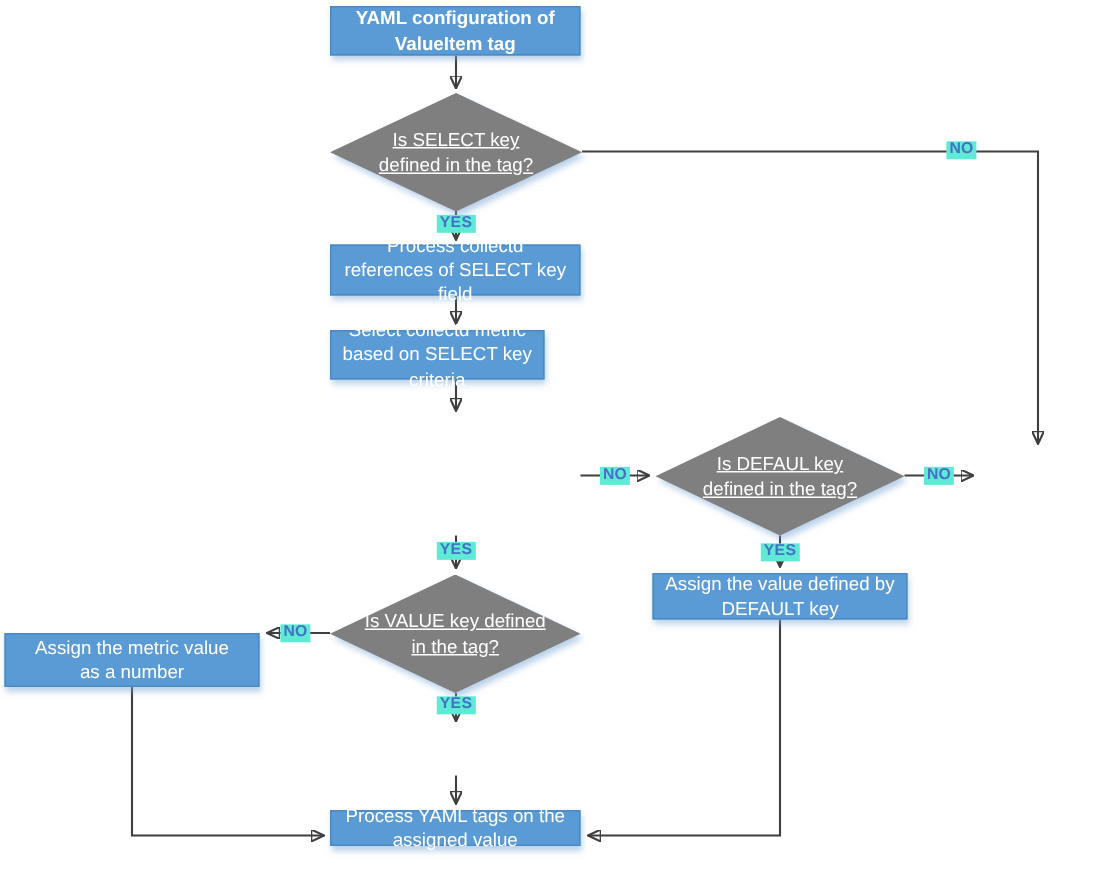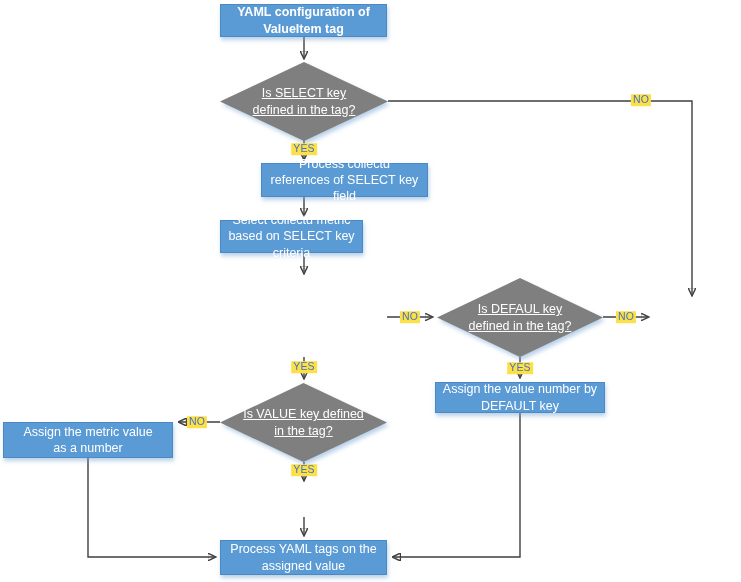--- a/index.html
+++ b/index.html
@@ -52,24 +52,24 @@
     clip-path:polygon(50% 0,100% 50%,50% 100%,0 50%);
     display:flex;align-items:center;justify-content:center;
     text-align:center;
     color:var(--node-text);
     font-size:12.5px;line-height:1.3;
   }
   .diamond span{display:block;width:126px;text-decoration:underline;}
   .edge-label{
     position:absolute;z-index:3;
     transform:translate(-50%,-50%);
-    background:#fde047;
+    background:#5eead4;
     color:var(--edge-label);
     font-size:10.5px;letter-spacing:.2px;
-    padding:0 2px;line-height:1.1;
+    padding:0 2px;line-height:1.1;font-weight:bold;
   }
   .wires path{
     fill:none;
     stroke:var(--connector);
     stroke-width:1.4;
   }
 </style>
 </head>
 <body>
 
@@ -94,39 +94,39 @@
     <path d="M220 422 H179" marker-end="url(#arr)"></path>
     <path d="M304 462 V480" marker-end="url(#arr)"></path>
     <path d="M88 437 V557 H215" marker-end="url(#arr)"></path>
     <path d="M304 517 V535" marker-end="url(#arr)"></path>
   </svg>
 
   <div class="node process" style="left:220px;top:4px;width:167px;height:33px;font-weight:bold;">
     <span>YAML configuration of ValueItem tag</span>
   </div>
 
-  <div class="node process" style="left:220px;top:163px;width:167px;height:34px;margin-left:41px;">
+  <div class="node process" style="left:220px;top:163px;width:167px;height:34px;">
     <span>Process collectd references of SELECT key field</span>
   </div>
 
   <div class="node process" style="left:220px;top:220px;width:143px;height:33px;">
     <span>Select collectd metric based on SELECT key criteria</span>
   </div>
 
 
   <div class="node process" style="left:435px;top:382px;width:170px;height:31px;">
-    <span>Assign the value number by DEFAULT key</span>
+    <span>Assign the value defined by DEFAULT key</span>
   </div>
 
   <div class="node process" style="left:3px;top:422px;width:170px;height:32px;padding:17px 16px;">
     <span>Assign the metric value as a number</span>
   </div>
 
 
-  <div class="node process" style="left:220px;top:540px;width:167px;height:35px;">
+  <div class="node process" style="left:220px;top:540px;width:167px;height:24px;">
     <span>Process YAML tags on the assigned value</span>
   </div>
 
   <div class="diamond-wrap" style="left:220px;top:62px;width:168px;height:79px;">
     <div class="diamond">
       <span>Is SELECT key defined in the tag?</span>
     </div>
   </div>
 
 

